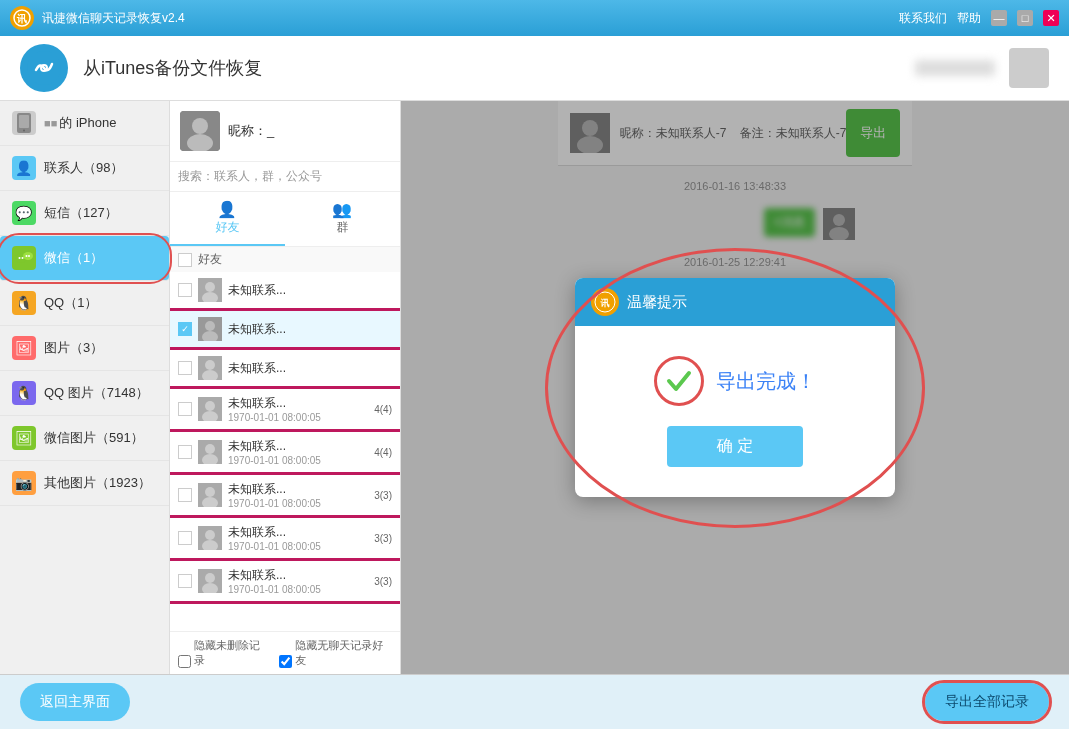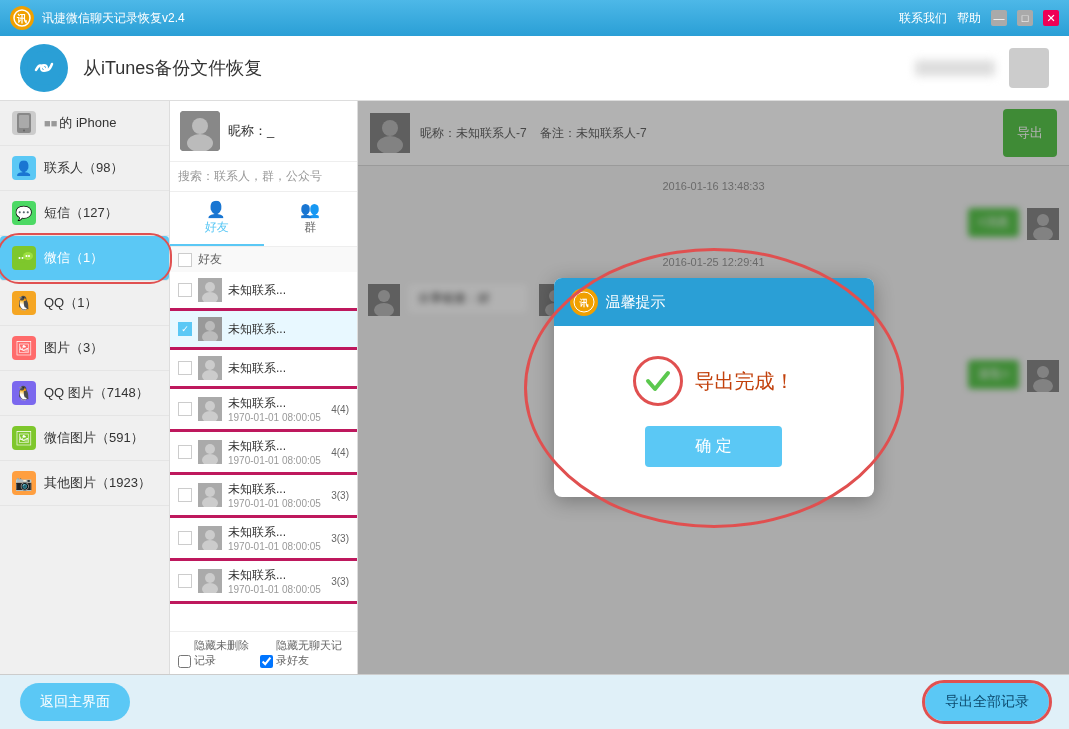--- a/index.html
+++ b/index.html
@@ -100,21 +100,21 @@
     .sms-icon { background: #4cd964; color: white; }
     .wechat-icon { background: #7ec72c; color: white; }
     .qq-icon { background: #f5a623; color: white; }
     .photos-icon { background: #ff6b6b; color: white; }
     .qq-photos-icon { background: #7b68ee; color: white; }
     .wechat-photos-icon { background: #7ec72c; color: white; }
     .other-photos-icon { background: #ff9f40; color: white; }
 
     
     .contact-panel {
-      width: 188px;
+      width: 231px;
       border-right: 1px solid #ddd;
       background: white;
       display: flex;
       flex-direction: column;
     }
     .contact-profile {
       padding: 10px;
       display: flex;
       align-items: center;
       border-bottom: 1px solid #eee;
@@ -201,20 +201,21 @@
     }
     .footer-checkbox { display: flex; align-items: flex-end; gap: 3px; }
 
     
     .chat-panel {
       flex: 1;
       background: #f5f5f5;
       display: flex;
       flex-direction: column;
       position: relative;
+      align-items: center;
     }
     .chat-header {
       background: white;
       padding: 8px 12px;
       display: flex;
       align-items: center;
       border-bottom: 1px solid #ddd;
     }
     .chat-avatar {
       width: 40px; height: 40px;
@@ -705,21 +706,21 @@
           </div>
           <span>温馨提示</span>
         </div>
         <div class="modal-body">
           <div class="modal-success">
             <div class="success-icon">
               <svg width="36" height="36" viewBox="0 0 36 36">
                   <path d="M8 18 L15 26 L28 10" stroke="#5bc84e" stroke-width="4" fill="none" stroke-linecap="round" stroke-linejoin="round"></path>
                 </svg>
             </div>
-            <span style="font-size:20px; color:#c2410c;">导出完成！</span>
+            <span style="font-size:20px; color:#3b82f6;">导出完成！</span>
           </div>
           <button class="modal-ok-btn">确 定</button>
         </div>
       </div>
     </div>
 
   </div>
 </div>
 
 <div class="bottom-bar">

